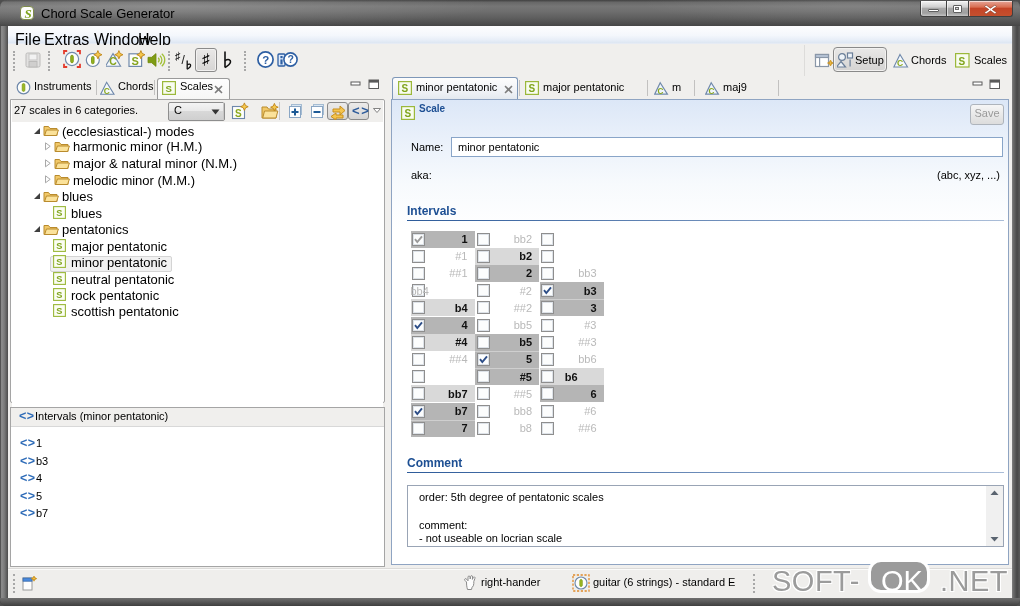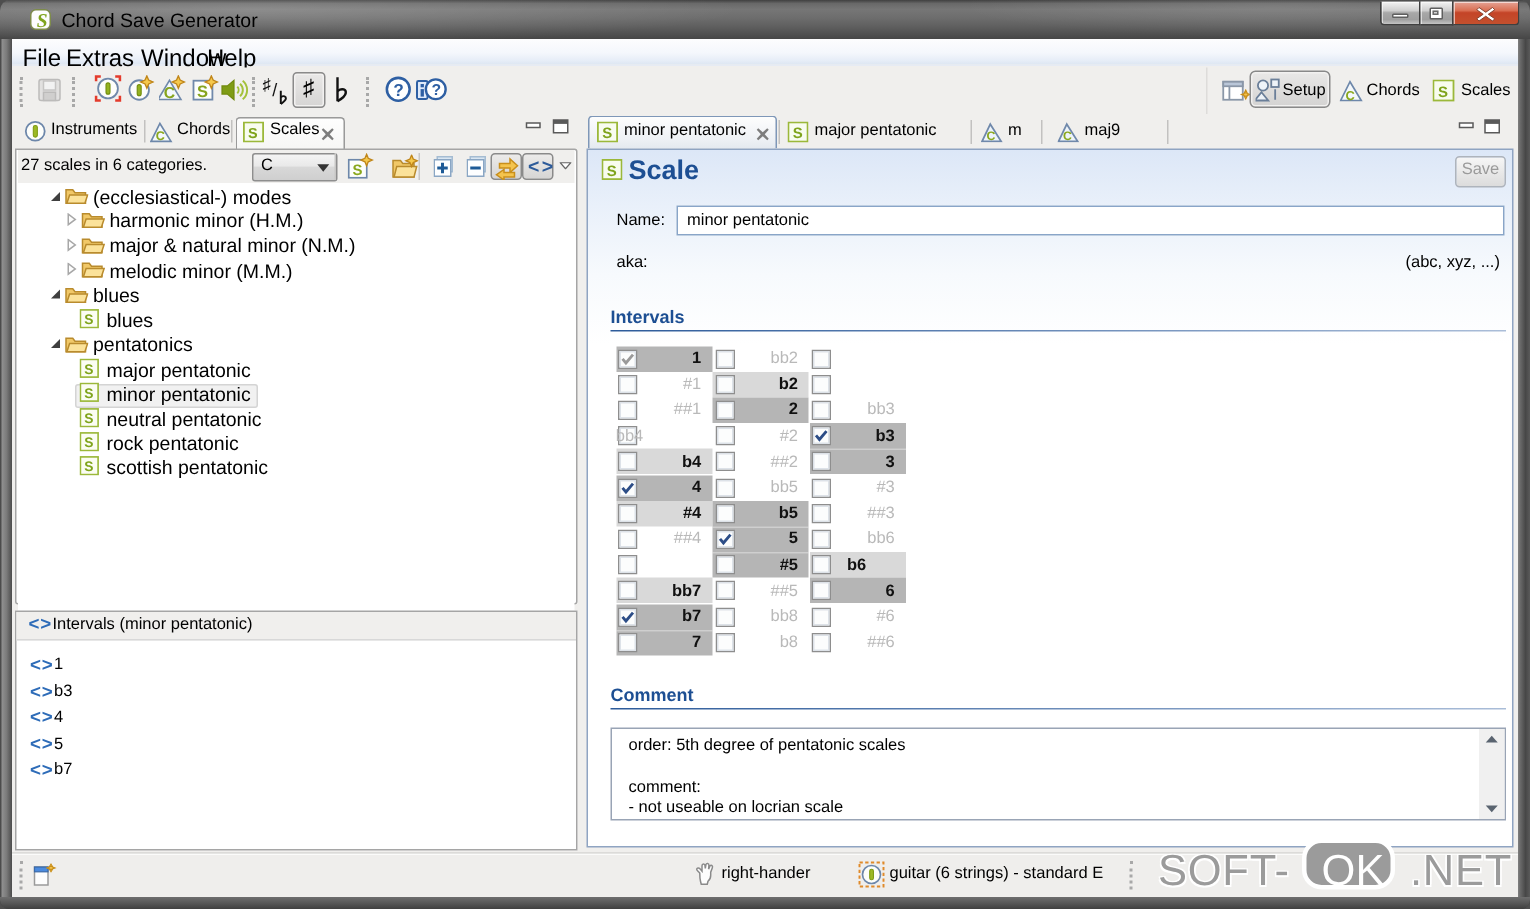--- a/index.html
+++ b/index.html
@@ -49,21 +49,21 @@
 </head>
 <body>
 <div id="frame"></div>
 <div id="titlebar"></div>
 <div class="ab" style="left:0; top:26px; width:8px; height:572px; background:linear-gradient(90deg,#3a3a3a 0,#8e8e8e 20%,#7a7a7a 55%,#565656 90%,#4c4c4c 100%);"></div>
 <div class="ab" style="right:0; top:26px; width:10px; height:572px; background:linear-gradient(90deg,#9e9e9e 0,#6a6a6a 35%,#474747 70%,#5a5a5a 100%);"></div>
 <div class="ab" style="left:0; top:598px; width:1020px; height:8px; border-radius:0 0 6px 6px; background:linear-gradient(180deg,#6e6e6e 0,#5a5a5a 45%,#3f3f3f 100%);"></div>
 <div id="applogo">
     <span>S</span>
   </div>
-<div id="titletext">Chord Save Generator</div>
+<div id="titletext">Chord Scale Generator</div>
 <div class="winbtn" id="btn-min">
     <div style="position:absolute; left:7px; top:8px; width:11px; height:3px; background:#fff; border:1px solid #5f5f5f; border-radius:1px;"></div>
   </div>
 <div class="winbtn" id="btn-max">
     <div style="position:absolute; left:5.5px; top:3.5px; width:9px; height:8px; background:#fff; border:1px solid #5f5f5f; border-radius:1px;">
       <div style="position:absolute; left:1.5px; top:1.5px; width:4px; height:3px; border:1px solid #6a6a6a; background:#d6d6d6;"></div>
     </div>
   </div>
 <div class="winbtn" id="btn-close">
     <svg style="position:absolute; left:15px; top:3px;" width="13" height="11" viewBox="0 0 13 11">
@@ -382,21 +382,21 @@
       <svg class="ab" style="left:598px; top:3px;" width="12" height="11" viewBox="0 0 12 11">
           <rect x="1" y="1" width="9.5" height="8.5" fill="#fff" stroke="#5a5a5a"></rect>
           <rect x="1" y="1" width="9.5" height="2.6" fill="#5a5a5a"></rect>
         </svg>
     </div>
     <div id="rp-body">
       <svg class="ab" style="left:9px; top:6px;" width="14" height="14" viewBox="0 0 14 14">
           <rect x="0.6" y="0.6" width="12.8" height="12.8" fill="#f8fcef" stroke="#9bb83a" stroke-width="1.2"></rect>
           <text x="3.5" y="11.2" font-family="Liberation Sans" font-size="10" font-weight="bold" fill="#7fa41c">S</text>
         </svg>
-      <span class="ab" style="left:27px; top:3px; font-size:18px; font-weight:bold; color:#1d4f93;">Scale</span>
+      <span class="ab" style="left:27px; top:3px; font-size:10px; font-weight:bold; color:#1d4f93;">Scale</span>
       <div class="ab" style="left:578px; top:4px; width:34px; height:21px; border:1px solid #aeb4bc; border-radius:3px; background:linear-gradient(180deg,#f6f6f6 0,#e9e9e9 50%,#dcdcdc 100%); color:#9a9a9a; text-align:center; padding-top:2px;">Save</div>
       <span class="ab" style="left:19px; top:41px;">Name:</span>
       <div class="tinput" style="left:59px; top:37px; width:552px; height:20px;">minor pentatonic</div>
       <span class="ab" style="left:19px; top:69px;">aka:</span>
       <span class="ab" style="left:545px; top:69px;">(abc, xyz, ...)</span>
       <span class="sechead" style="left:15px; top:104px;">Intervals</span>
       <div class="secline" style="left:15px; top:120px; width:597px;"></div>
       <div class="ab" style="left:18.5px; top:130.5px; width:64px; height:17.2px; background:#b5b5b5;"></div>
       <div class="ab" style="left:18.5px; top:199.3px; width:64px; height:17.2px; background:#d9d9d9;"></div>
       <div class="ab" style="left:18.5px; top:216.5px; width:64px; height:17.2px; background:#b5b5b5;"></div>

